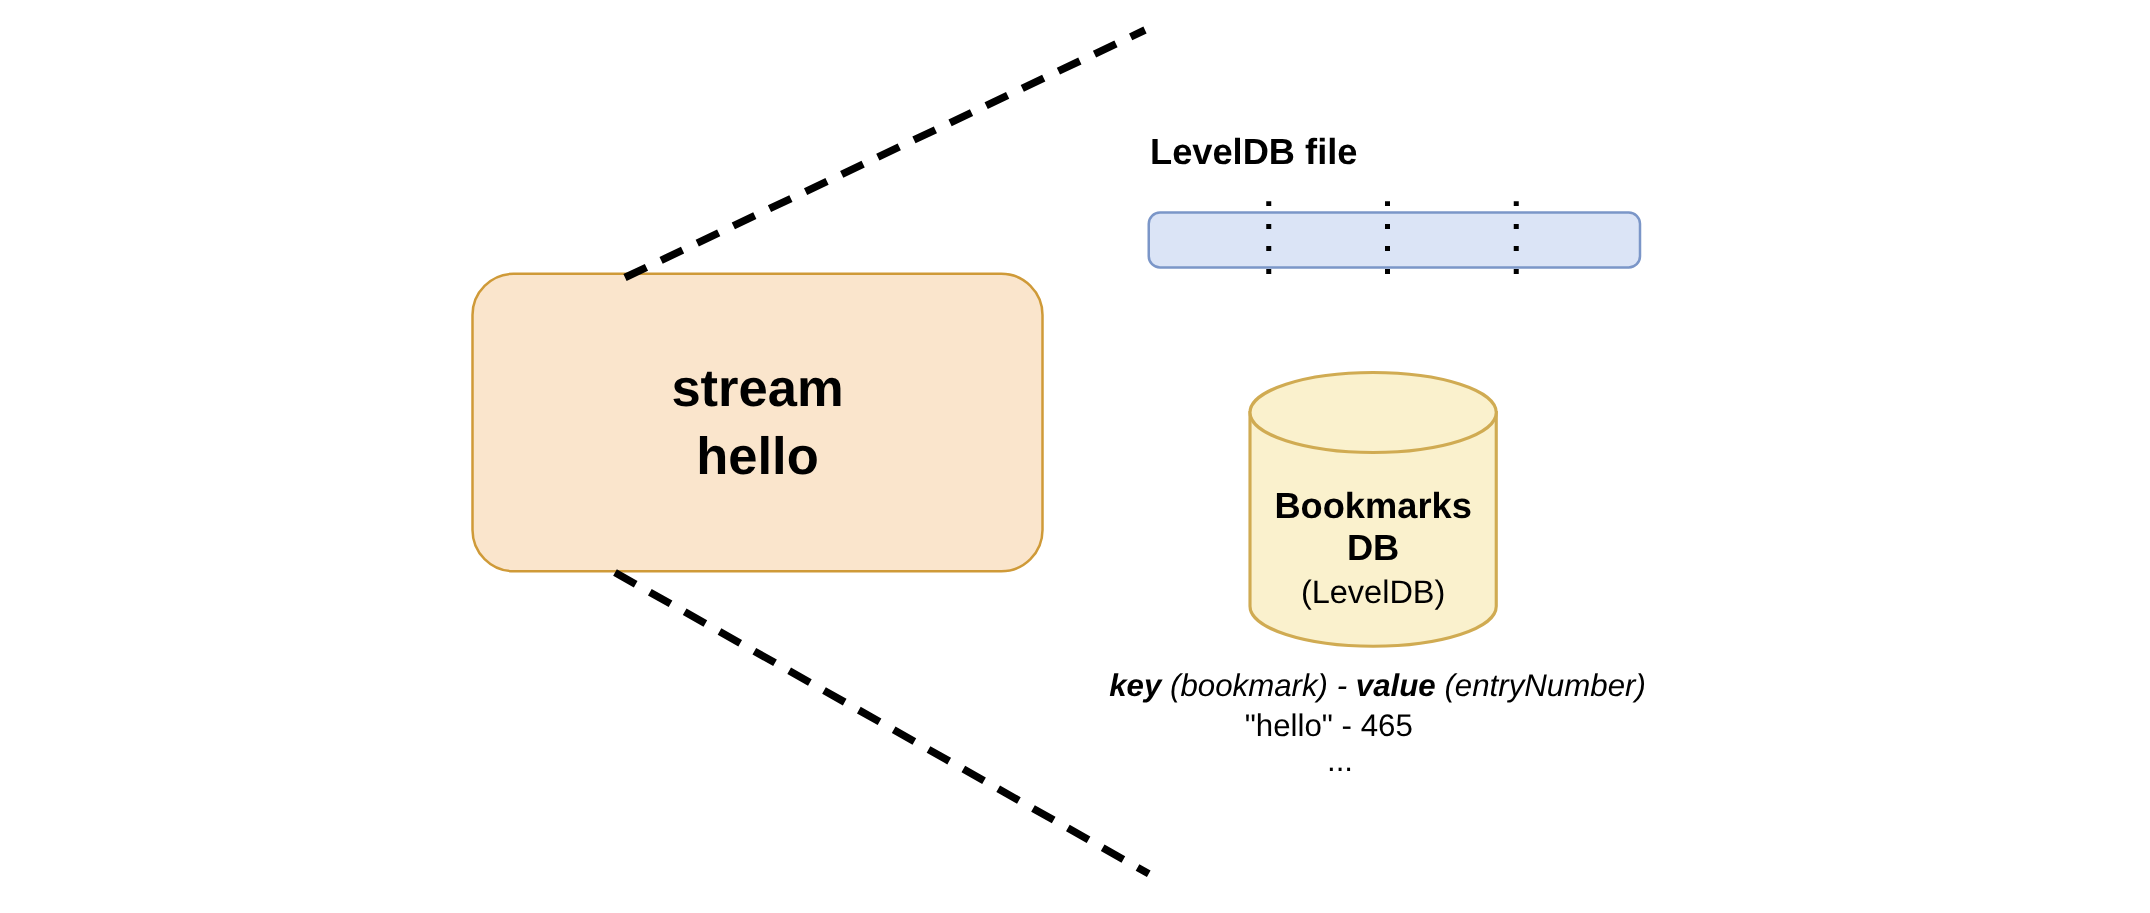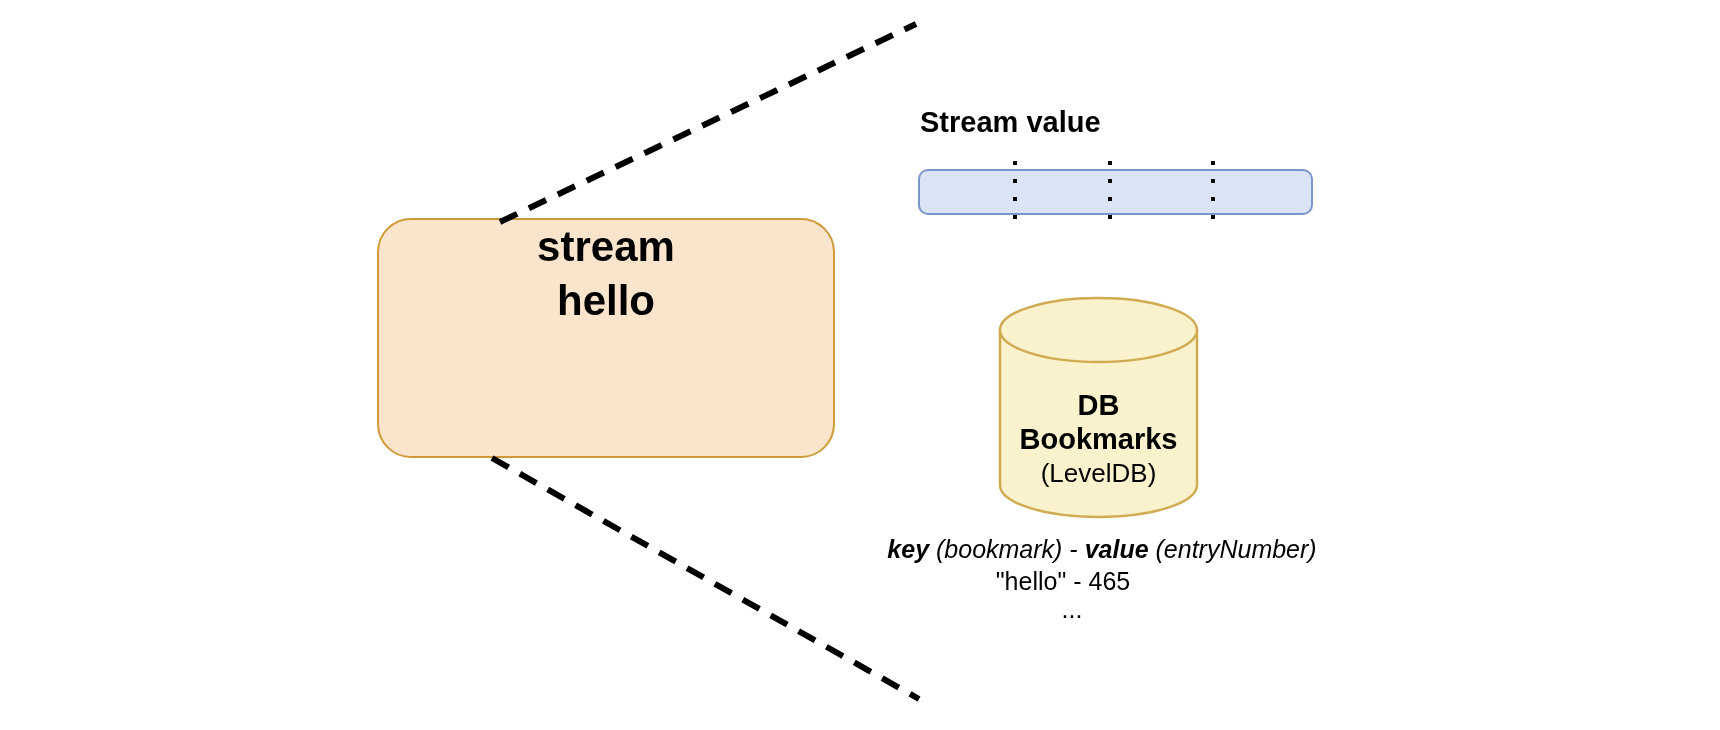--- a/index.html
+++ b/index.html
@@ -19,20 +19,21 @@
   
   .server-node {
     left: 377px;
     top: 218px;
     width: 458px;
     height: 240px;
     border: 2px solid;
     border-radius: 34px;
     box-sizing: border-box;
     display: flex;
+    align-items: center;
     justify-content: center;
   }
   .server-label {
     font-size: 42px;
     font-weight: bold;
     line-height: 54px;
     text-align: center;
     white-space: pre;
   }
 
@@ -111,29 +112,29 @@
 
   <svg class="abs shape-layer" viewBox="0 0 1720 730" xmlns="http://www.w3.org/2000/svg">
     <line x1="500" y1="222" x2="916" y2="24" stroke-width="6" stroke-dasharray="19 13" stroke="#000000"></line>
     <line x1="492" y1="458" x2="919" y2="699" stroke-width="6" stroke-dasharray="19 13" stroke="#000000"></line>
     <g>
       <path d="M 1000 330 V 485 A 98.5 32 0 0 0 1197 485 V 330 Z" stroke-width="2.5" fill="#faf1cd" stroke="#d0ab52"></path>
       <ellipse cx="1098.5" cy="330" rx="98.5" ry="32" stroke-width="2.5" fill="#faf1cd" stroke="#d0ab52"></ellipse>
     </g>
   </svg>
 
-  <div class="abs stream-file-title">Stream value</div>
+  <div class="abs stream-file-title">LevelDB file</div>
   <div class="abs stream-file-bar" style="background-color: rgb(219, 228, 246); border-color: rgb(123, 150, 200);"></div>
   <div class="abs file-divider div-1" style="color: rgb(0, 0, 0);"></div>
   <div class="abs file-divider div-2" style="color: rgb(0, 0, 0);"></div>
   <div class="abs file-divider div-3" style="color: rgb(0, 0, 0);"></div>
 
   <div class="abs db-label">
+    <div class="db-name">Bookmarks</div>
     <div class="db-name">DB</div>
-    <div class="db-name">Bookmarks</div>
     <div class="db-subtitle">(LevelDB)</div>
   </div>
 
   <div class="abs kv-line kv-1"><span class="kv-bold">key</span><span> (bookmark) - </span><span class="kv-bold">value</span><span> (entryNumber)</span></div>
   <div class="abs kv-line kv-2">"hello" - 465</div>
   <div class="abs kv-line kv-3">...</div>
 
 </div>
 
 </body></html>

